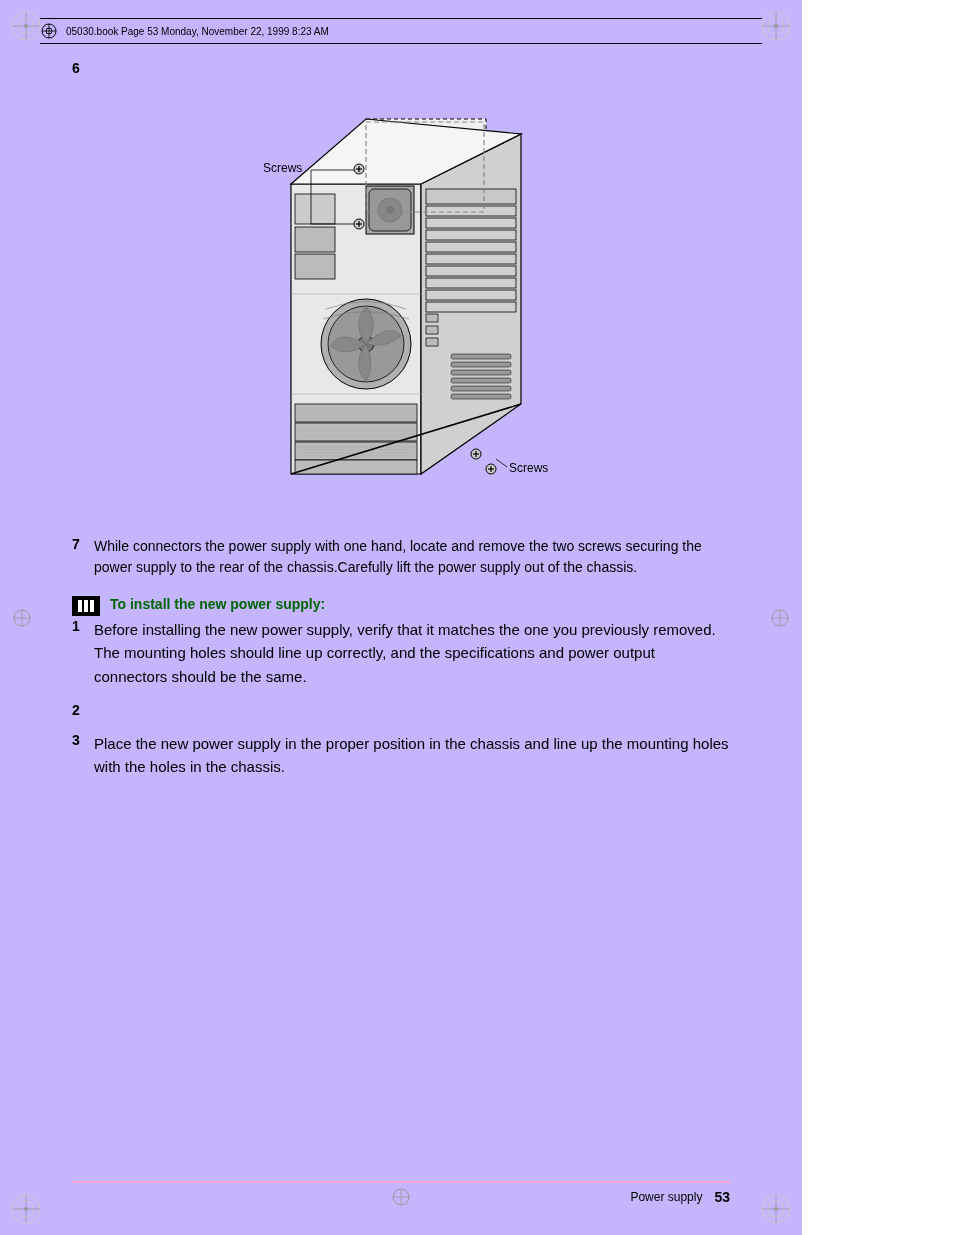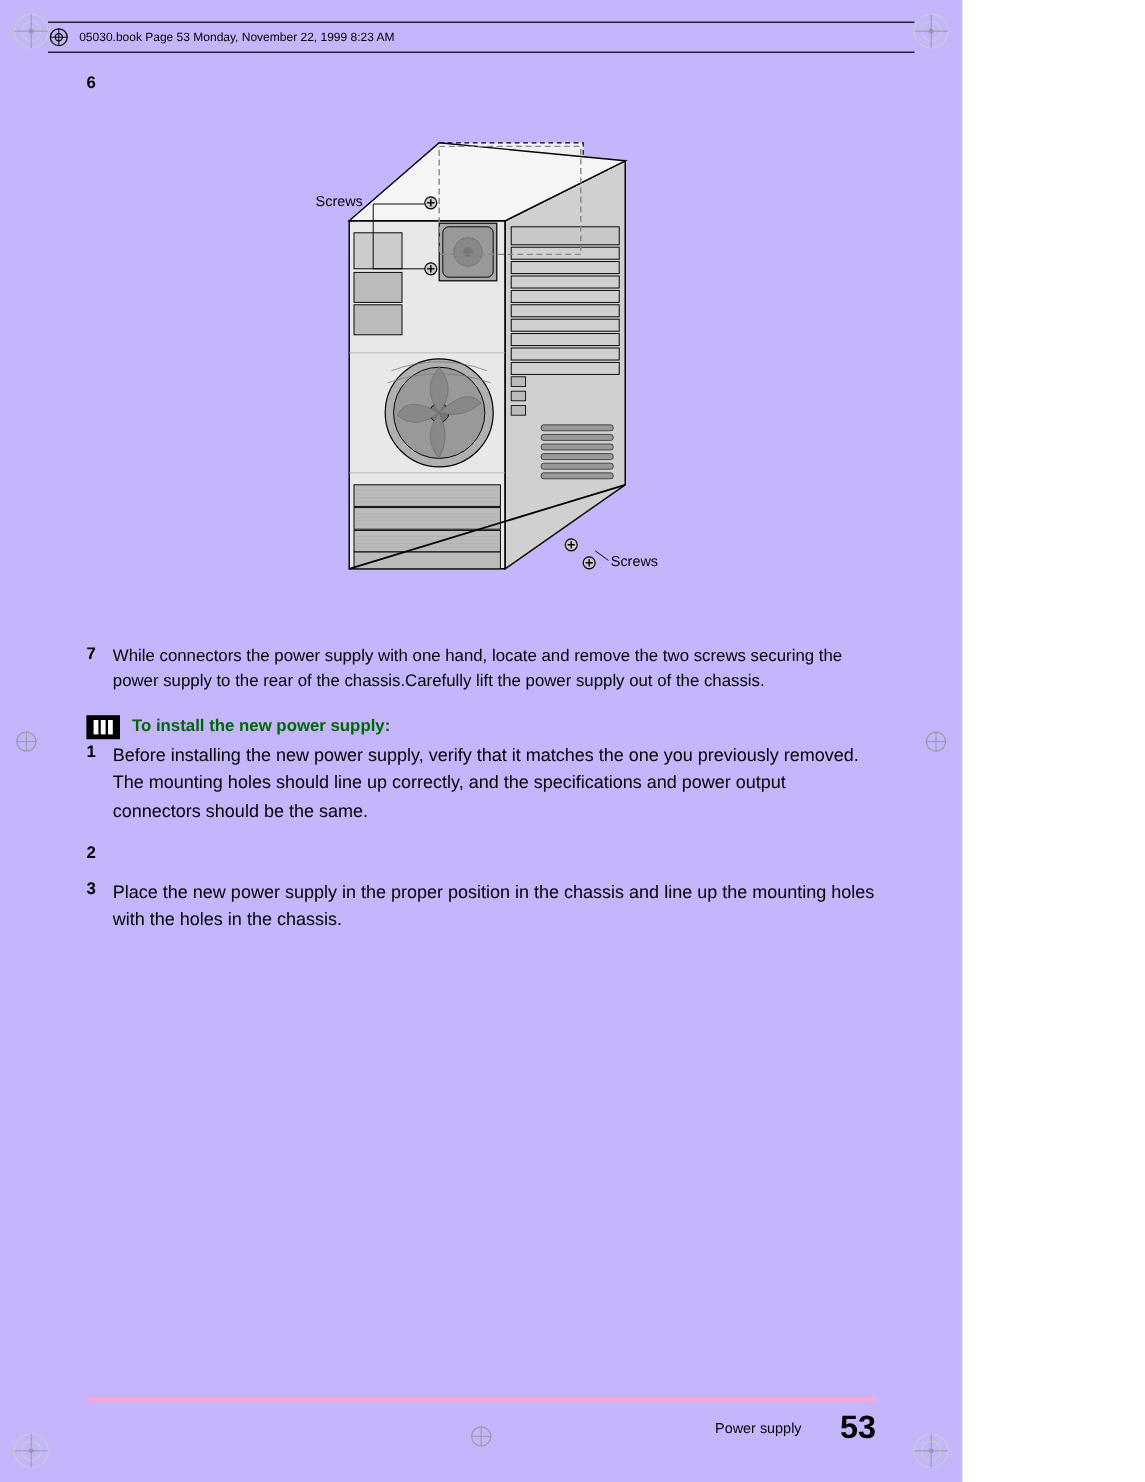--- a/index.html
+++ b/index.html
@@ -168,33 +168,32 @@
 
     
     .footer {
       position: absolute;
       bottom: 30px;
       left: 72px;
       right: 72px;
       display: flex;
       align-items: center;
       justify-content: flex-end;
-      border-top: 4px solid #f9a8d4;
+      border-top: 2px solid #f9a8d4;
       padding-top: 6px;
-      gap: 20px;
     }
     .footer-label {
       font-family: Arial, Helvetica, sans-serif;
       font-size: 12px;
       color: #000;
       margin-right: 12px;
     }
     .footer-page {
       font-family: Arial, Helvetica, sans-serif;
-      font-size: 27px;
+      font-size: 14px;
       font-weight: bold;
       color: #000;
     }
 
     
     .diagram-svg {
       width: 380px;
       height: 420px;
     }
   </style>

